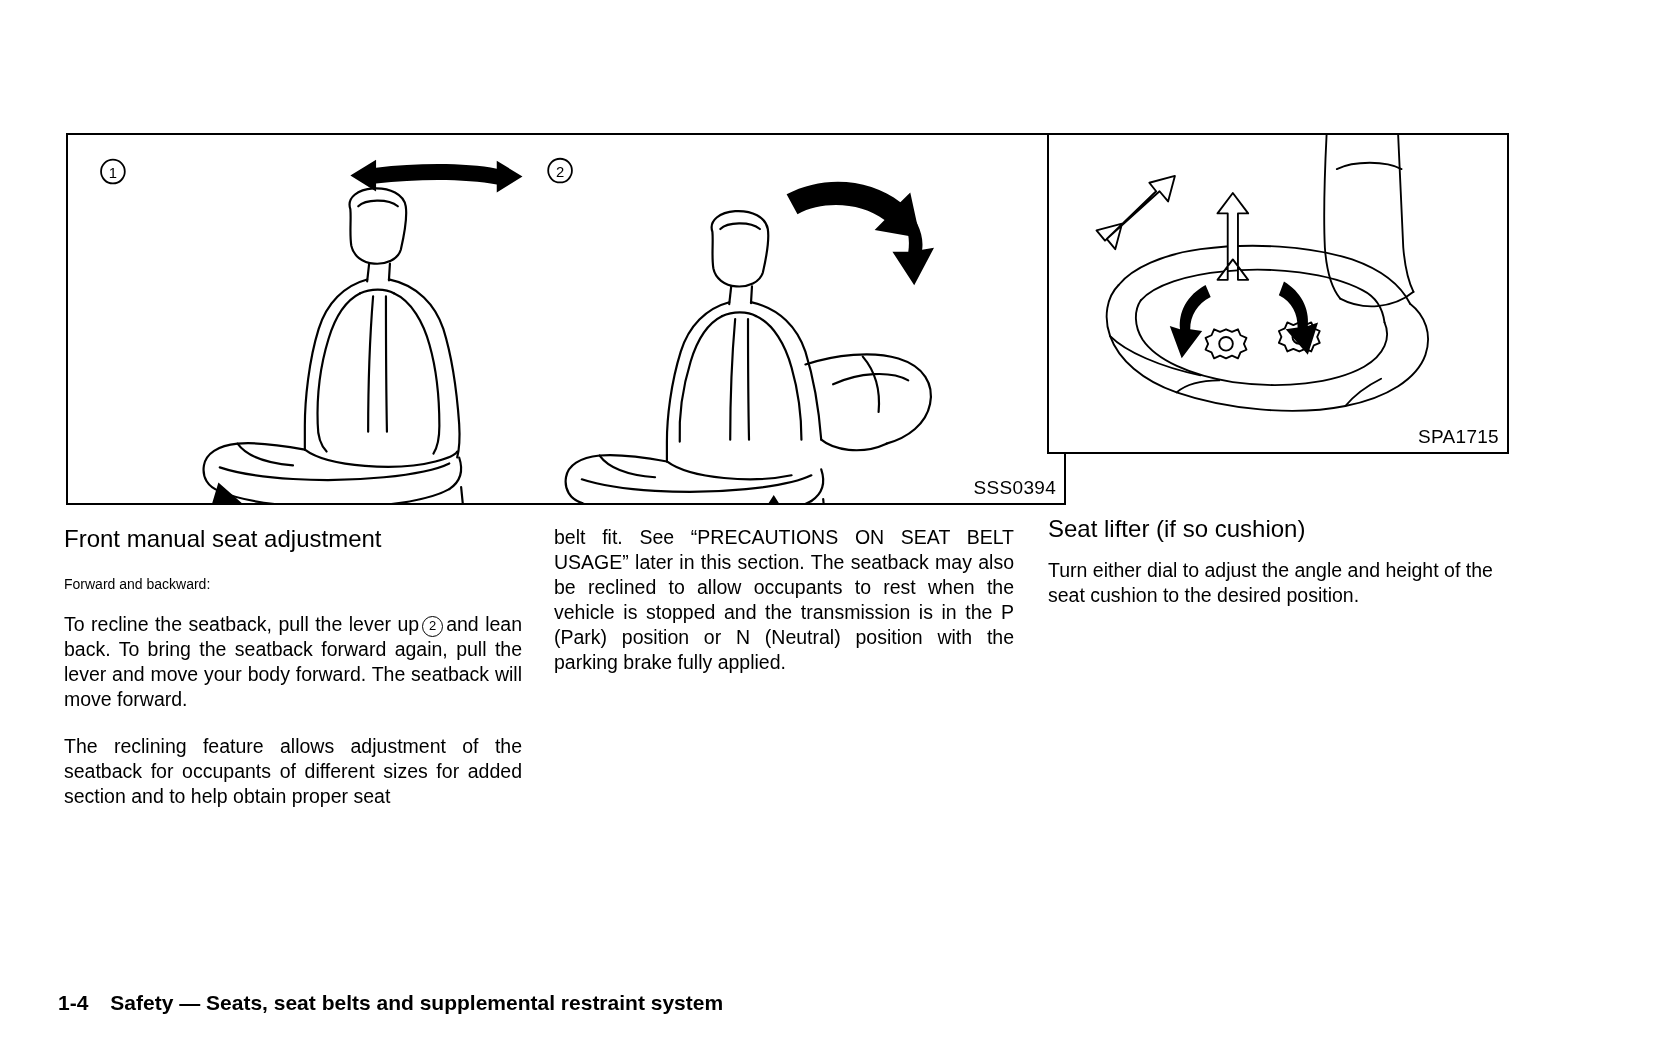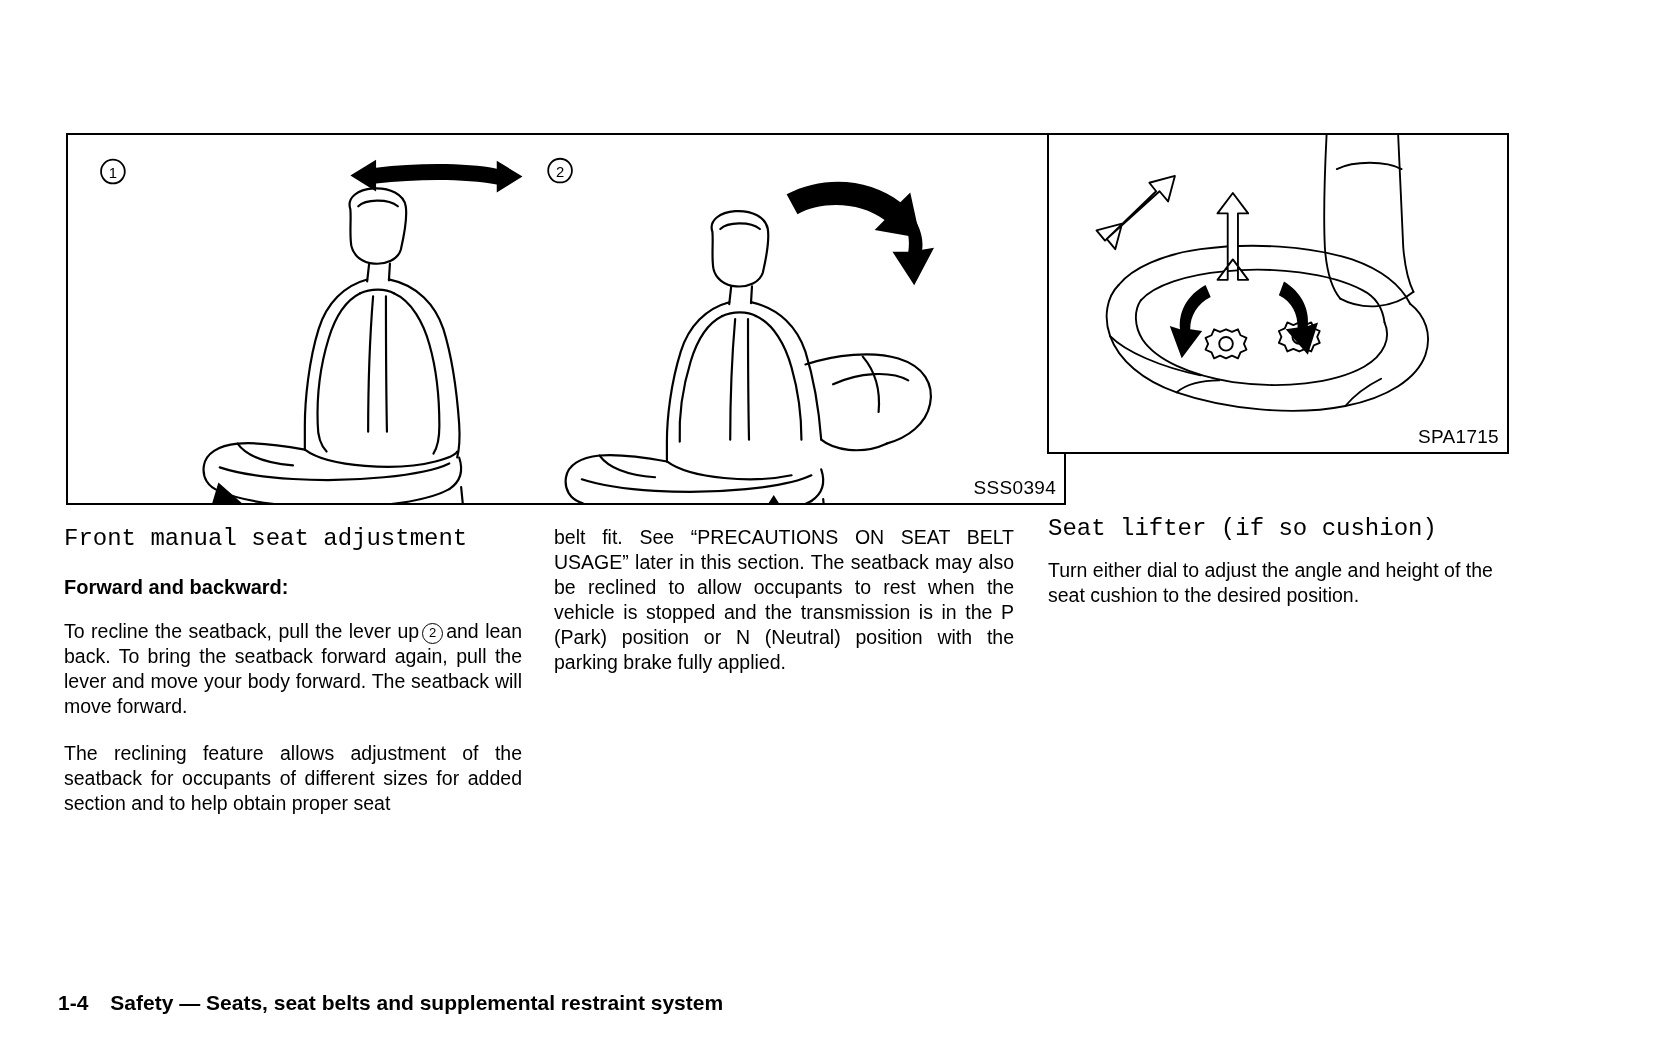--- a/index.html
+++ b/index.html
@@ -53,38 +53,37 @@
   }
   #col1 { left: 64px;  top: 525px; width: 458px; }
   #col2 { left: 554px; top: 525px; width: 460px; }
   #col3 { left: 1048px; top: 515px; width: 460px; }
 
   h2.sec-title {
     font-size: 24px;
     font-weight: normal;
     margin: 0 0 22px 0;
     line-height: 1.2;
-    font-family: Liberation Mono, monospace;
   }
   #col3 h2.sec-title { margin-bottom: 14px; }
 
   p.body {
     font-size: 19.5px;
     line-height: 25px;
     margin: 0 0 22px 0;
     text-align: justify;
     -webkit-hyphens: none;
     hyphens: none;
   }
   p.body.last { margin-bottom: 0; }
   p.nojust { text-align: left; }
 
   h3.sub {
-    font-size: 20px;
-    font-weight: bold;
+    font-size: 14px;
+    font-weight: normal;
     margin: 0 0 20px 0;
   }
 
   
   .circ {
     display: inline-block;
     width: 19px;
     height: 19px;
     line-height: 17px;
     border: 1.3px solid #000;

